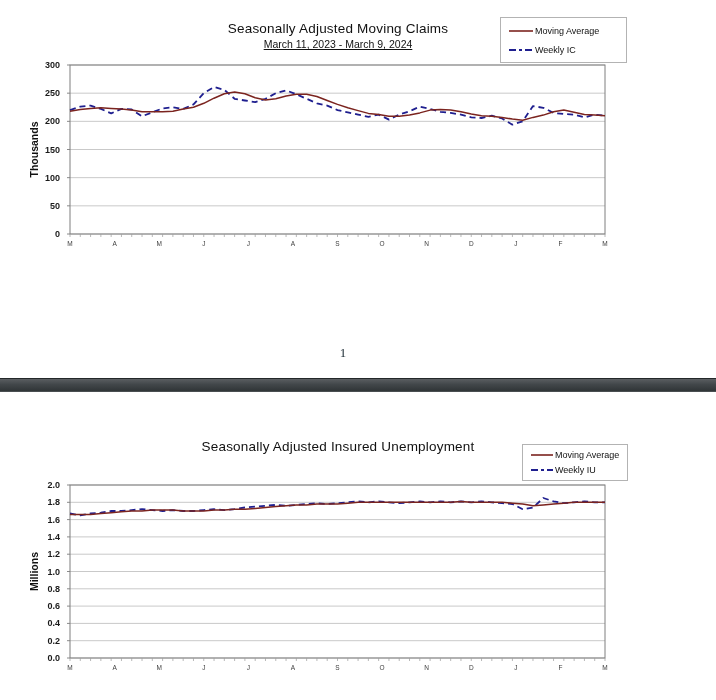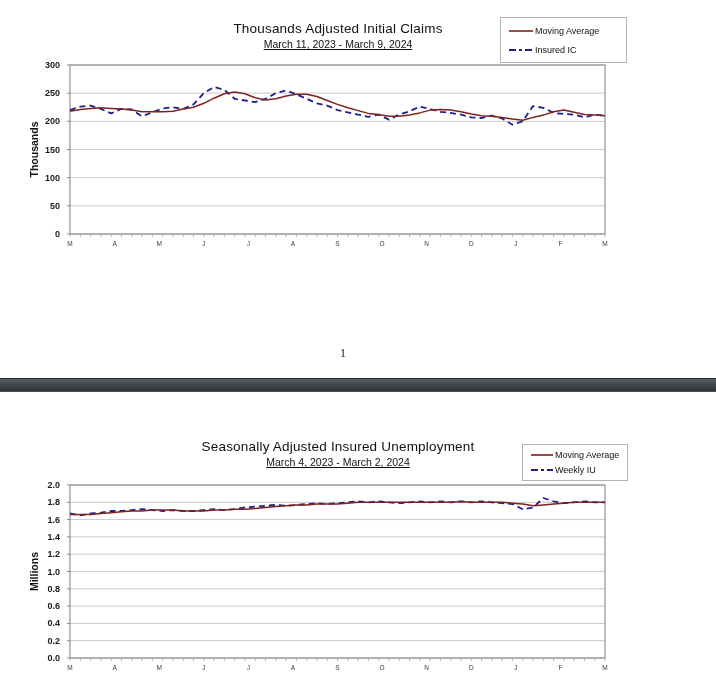--- a/index.html
+++ b/index.html
@@ -28,35 +28,35 @@
   .unit{font-size:10.5px;font-weight:700;fill:#111;}
   .xlab{font-size:6.5px;fill:#3c3c3c;}
 </style>
 </head>
 <body>
 
 <div class="viewport">
 
   <div class="abs" style="left:0;top:0;width:716px;height:378px;background:#fff;">
 
-    <div class="abs chart-title" style="left:70px;top:21px;width:536px;">Thousands Adjusted Initial Claims</div>
+    <div class="abs chart-title" style="left:70px;top:21px;width:536px;">Seasonally Adjusted Moving Claims</div>
     <div class="abs chart-subtitle" style="left:70px;top:38px;width:536px;">March 11, 2023 - March 9, 2024</div>
 
     <div class="abs legend-box" style="left:500px;top:17px;width:127px;height:46px;">
       <div class="legend-row">
         <svg class="sample" width="26" height="10">
             <line x1="1" y1="5" x2="25" y2="5" stroke="#7b241f" stroke-width="1.6"></line>
           </svg>
         <span class="legend-label">Moving Average</span>
       </div>
       <div class="legend-row">
         <svg class="sample" width="26" height="10">
             <line x1="1" y1="5" x2="25" y2="5" stroke="#1f1f8f" stroke-width="2" stroke-dasharray="7 3 3 3"></line>
           </svg>
-        <span class="legend-label">Insured IC</span>
+        <span class="legend-label">Weekly IC</span>
       </div>
     </div>
 
     <svg id="svg1" class="abs" style="left:0;top:0;" width="716" height="270" viewBox="0 0 716 270">
         <line x1="70" y1="65" x2="605" y2="65" stroke="#c9c9c9" stroke-width="1"></line>
         <line x1="67" y1="65" x2="70" y2="65" stroke="#8a8a8a" stroke-width="1"></line>
         <text x="60" y="68" text-anchor="end" class="ylab">300</text>
         <line x1="70" y1="93.16666666666667" x2="605" y2="93.16666666666667" stroke="#c9c9c9" stroke-width="1"></line>
         <line x1="67" y1="93.16666666666667" x2="70" y2="93.16666666666667" stroke="#8a8a8a" stroke-width="1"></line>
         <text x="60" y="96.16666666666667" text-anchor="end" class="ylab">250</text>
@@ -148,21 +148,20 @@
       </svg>
 
     <div class="abs page-number" style="left:70px;top:345px;width:546px;">1</div>
   </div>
 
   <div class="abs divider" style="left:0;top:378px;width:716px;height:14px;"></div>
 
   <div class="abs" style="left:0;top:392px;width:716px;height:380px;background:#fff;">
 
     <div class="abs chart-title" style="left:70px;top:47px;width:536px;">Seasonally Adjusted Insured Unemployment</div>
-    <div class="abs chart-subtitle" style="left:70px;top:64px;width:536px;">March 4, 2023 - March 2, 2024</div>
 
     <div class="abs legend-box" style="left:522px;top:52px;width:106px;height:37px;">
       <div class="legend-row">
         <svg class="sample" width="24" height="10">
             <line x1="1" y1="5" x2="23" y2="5" stroke="#7b241f" stroke-width="1.6"></line>
           </svg>
         <span class="legend-label">Moving Average</span>
       </div>
       <div class="legend-row">
         <svg class="sample" width="24" height="10">

